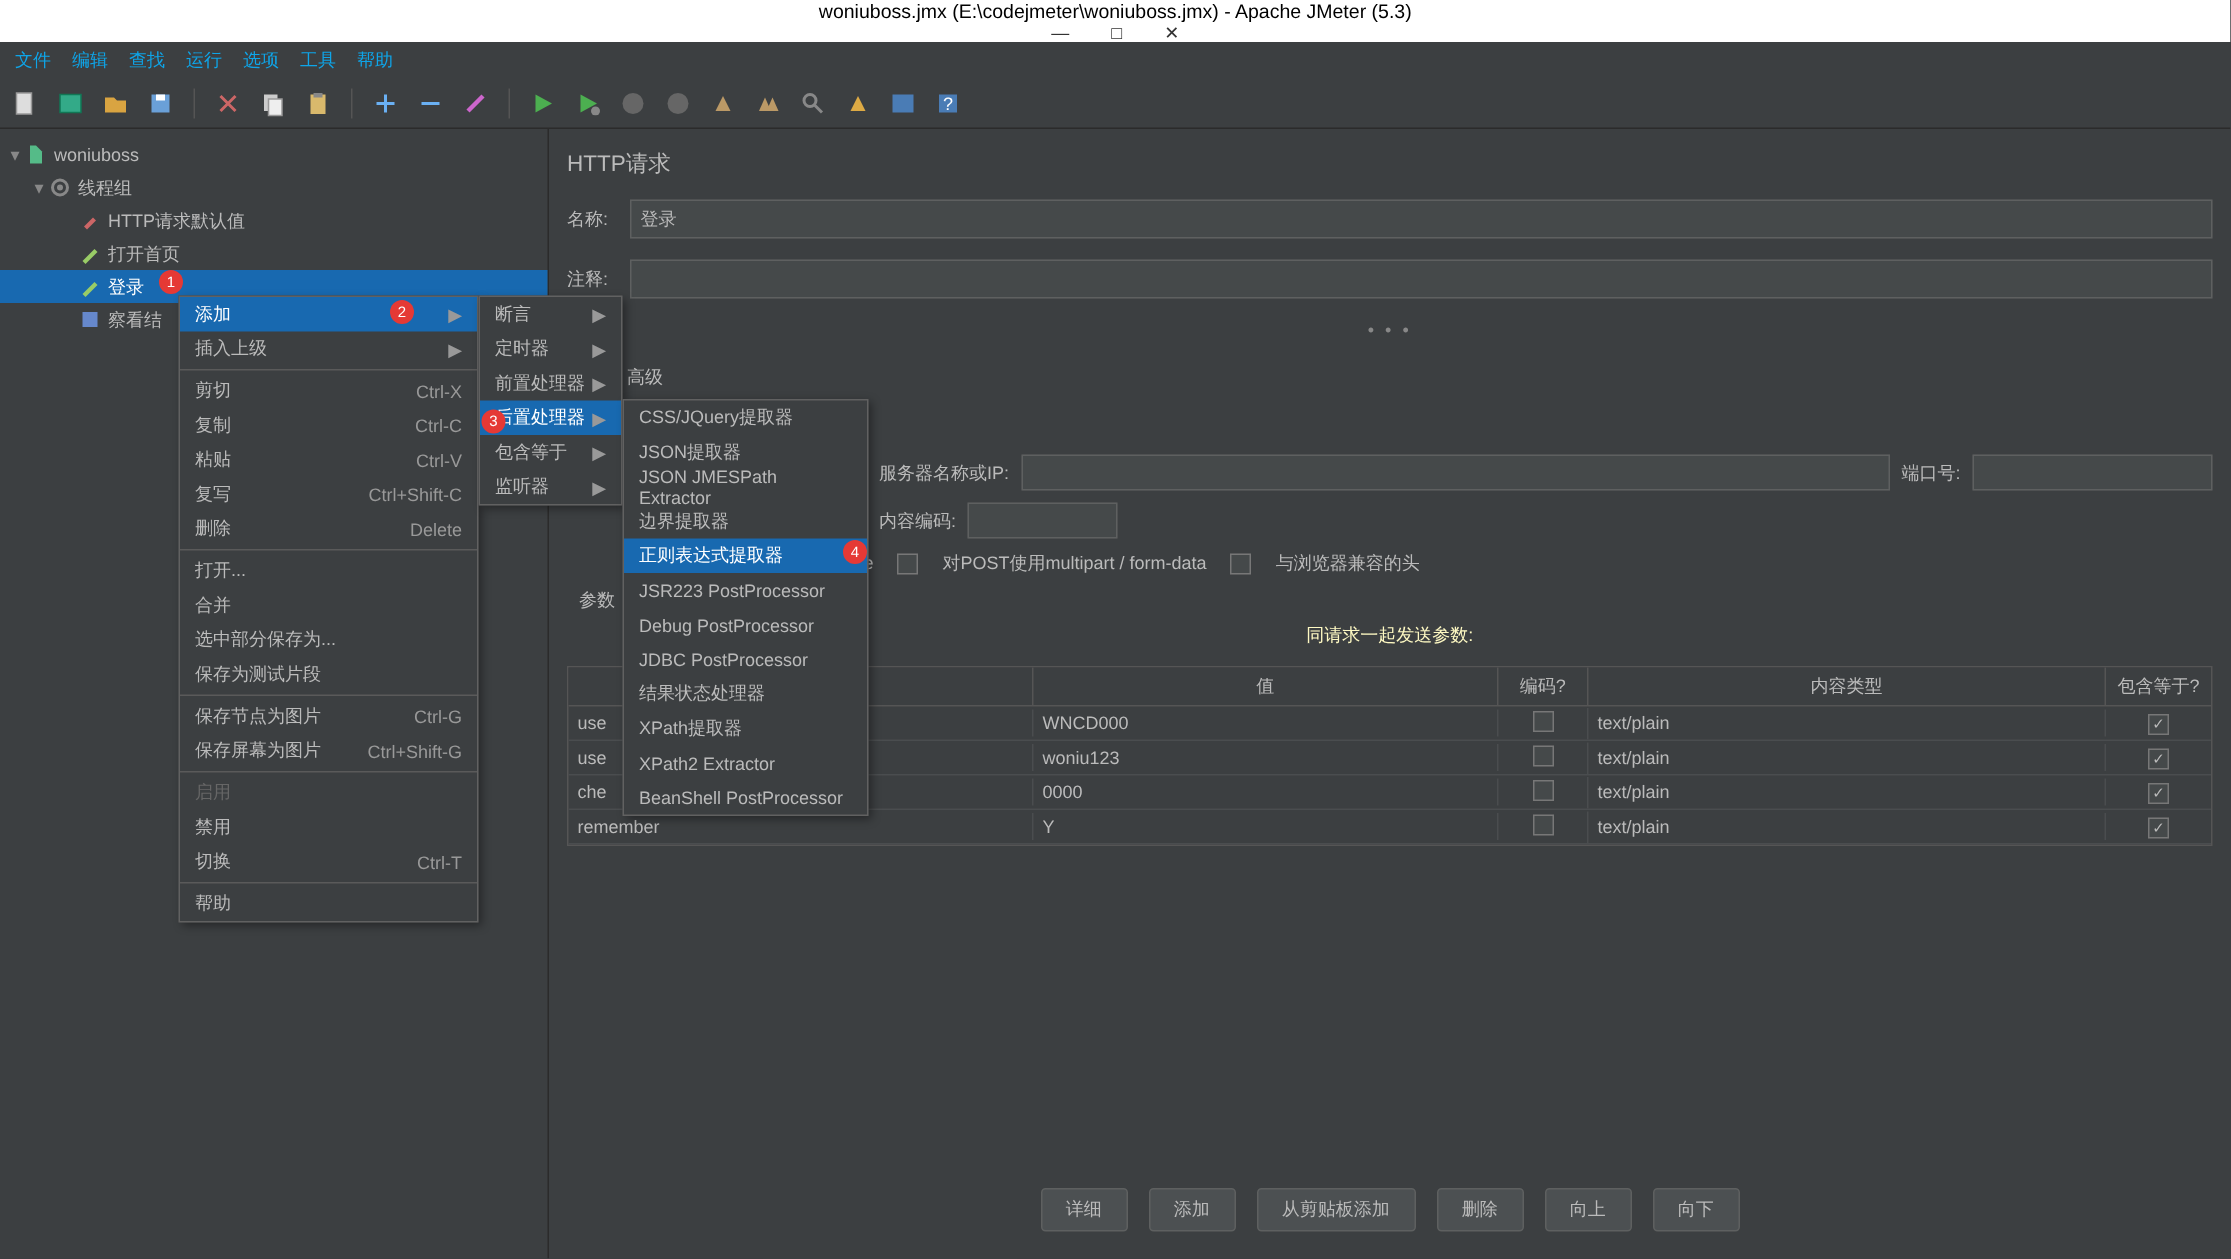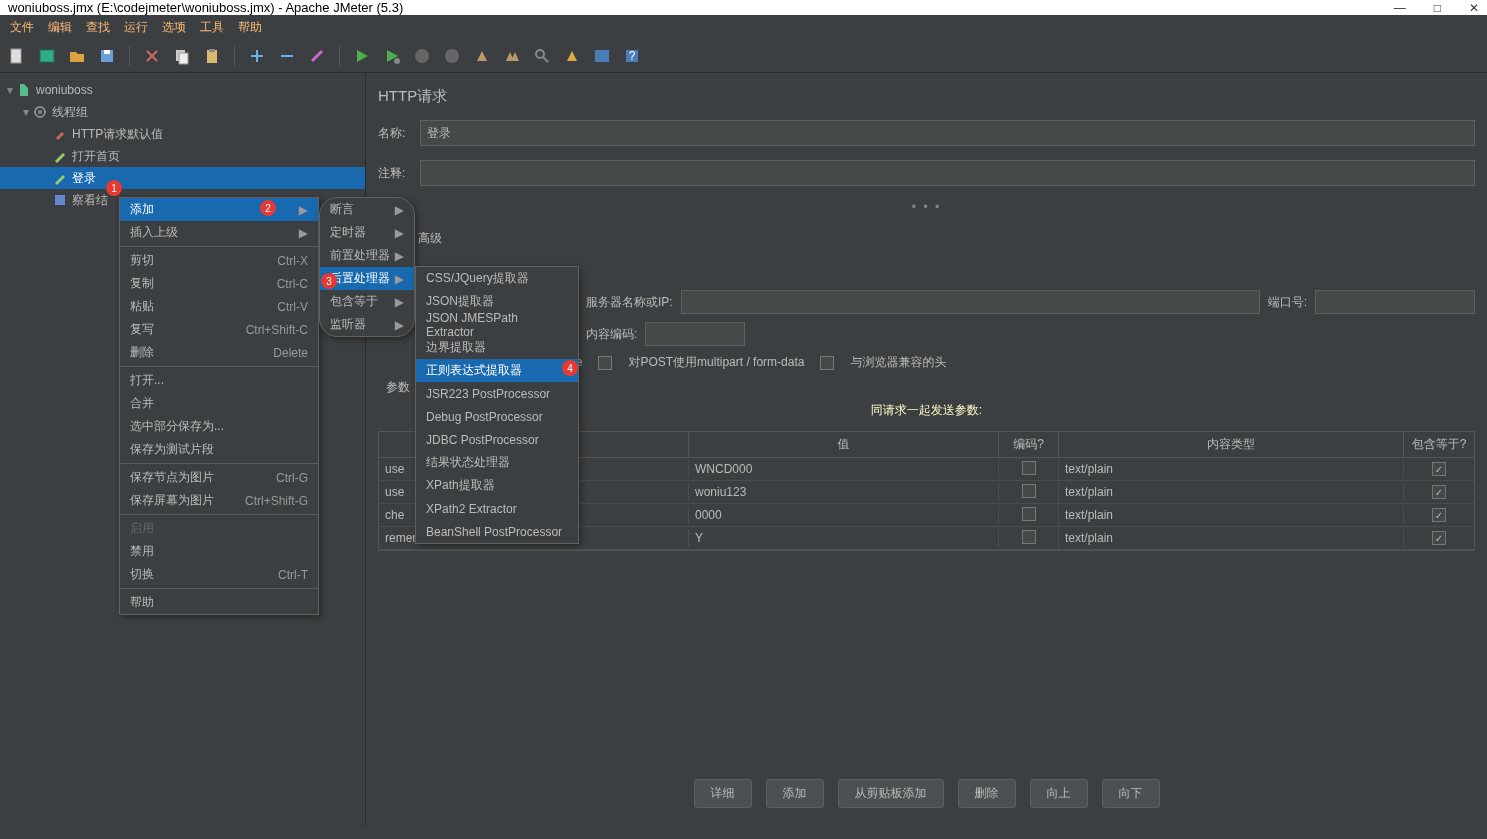--- a/index.html
+++ b/index.html
@@ -1,21 +1,21 @@
 <!DOCTYPE html>
 <html><head>
 <meta charset="utf-8">
 <style>
 * { box-sizing: border-box; margin: 0; padding: 0; font-family: "Microsoft YaHei", Arial, sans-serif; font-size: 12px; }
 body { background: #3c3f41; color: #bbbbbb; width: 1487px; height: 839px; overflow: hidden; position: relative; }
-.titlebar { background: #ffffff; height: 15px; display: flex; align-items: center; padding: 0 8px; color: #000; justify-content: space-between; }
+.titlebar { background: #ffffff; height: 28px; display: flex; align-items: center; padding: 0 8px; color: #000; justify-content: space-between; flex-direction: column; }
 .title-text { font-size: 13px; }
 .win-controls { display: flex; gap: 28px; align-items: center; font-size: 14px; color:#333; }
 .win-btn { cursor: pointer; }
-.menubar { background: #3c3f41; height: 24px; display: flex; align-items: center; padding: 0 4px; gap: 2px; color: #fdba74; }
+.menubar { background: #3c3f41; height: 24px; display: flex; align-items: center; padding: 0 4px; gap: 2px; color: #0ea5e9; }
 .menubar-item { padding: 2px 6px; cursor: pointer; }
 .toolbar { background: #3c3f41; height: 34px; border-bottom: 1px solid #2b2b2b; display: flex; align-items: center; padding: 0 6px; gap: 8px; }
 .tb-btn { width: 22px; height: 22px; display: flex; align-items: center; justify-content: center; cursor: pointer; }
 .tb-sep { width: 1px; height: 20px; background: #555; margin: 0 3px; }
 .main { display: flex; height: calc(100% - 28px - 24px - 34px); }
 .tree-panel { width: 366px; background: #3c3f41; border-right: 1px solid #2b2b2b; padding-top: 6px; position: relative; }
 .tree-row { display: flex; align-items: center; height: 22px; color: #bbb; cursor: pointer; padding-right: 8px; }
 .tree-row.selected { background: #1869b0; color: #fff; }
 .tree-indent { display: inline-block; }
 .tree-arrow { width: 12px; text-align: center; color: #888; }
@@ -403,21 +403,21 @@
   <div class="ctx-item">
       <span>切换</span>
       <span class="ctx-shortcut">Ctrl-T</span>
     </div>
   <div class="ctx-sep"></div>
   <div class="ctx-item">
       <span>帮助</span>
     </div>
 </div>
 
-<div class="ctx-menu" style="left:319px; top:197px; width:96px;border-radius:18px;">
+<div class="ctx-menu" style="left:319px; top:197px; width:96px;">
   <div class="ctx-item">
       <span>断言</span>
       <span class="ctx-arrow">▶</span>
     </div>
   <div class="ctx-item">
       <span>定时器</span>
       <span class="ctx-arrow">▶</span>
     </div>
   <div class="ctx-item">
       <span>前置处理器</span>

